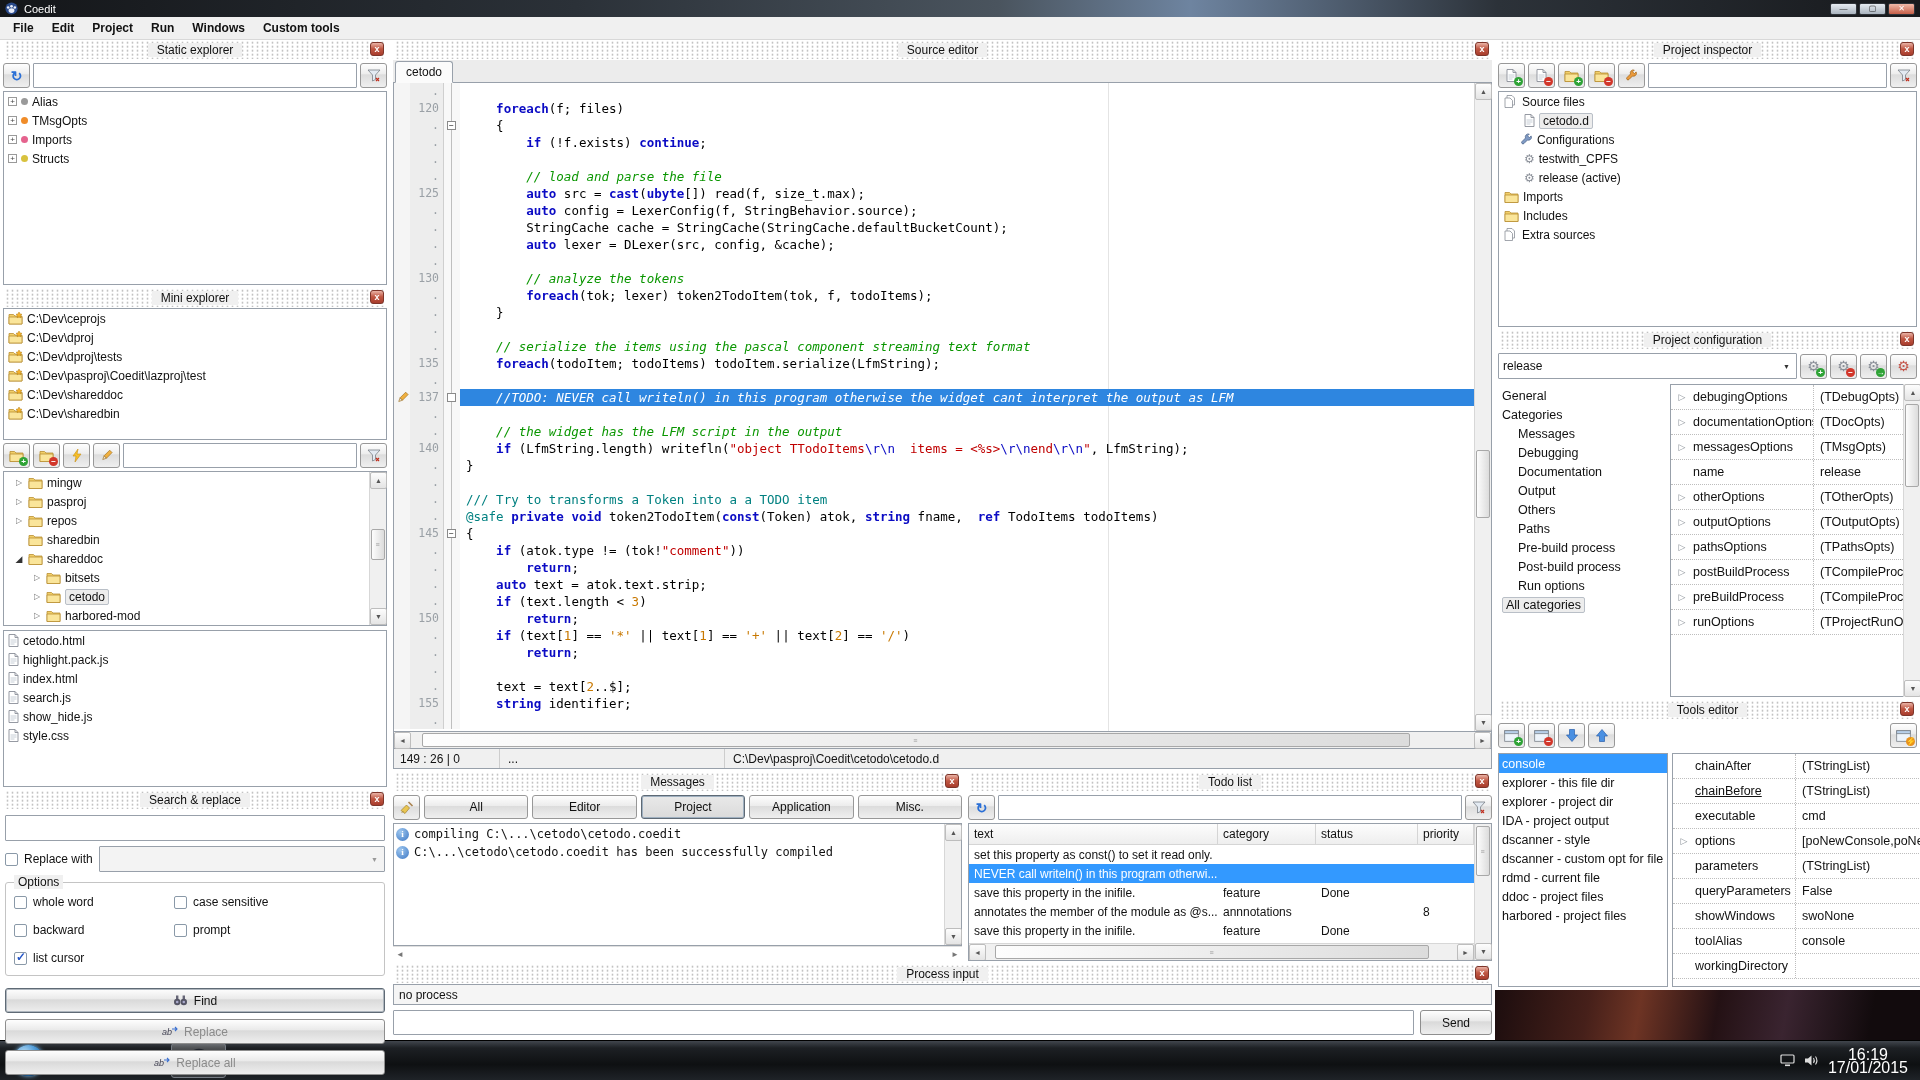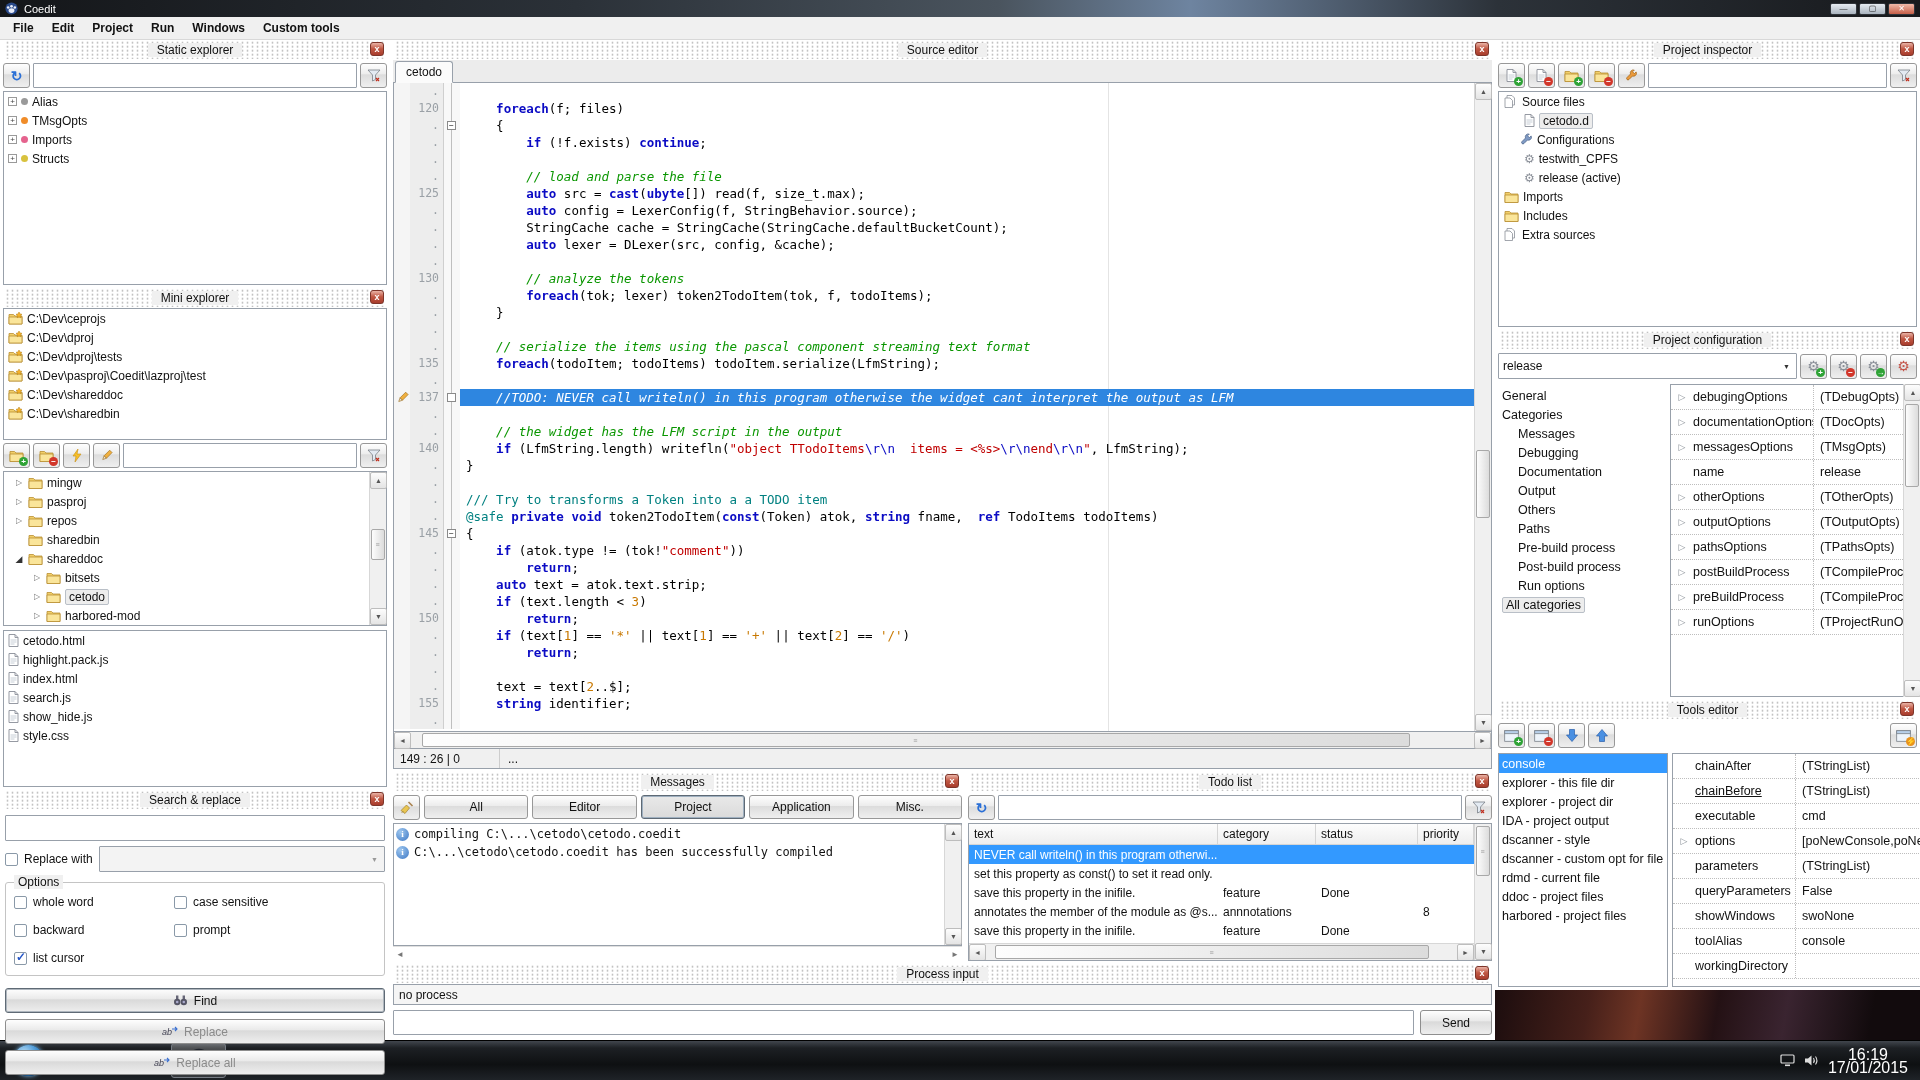--- a/index.html
+++ b/index.html
@@ -657,20 +657,21 @@
         <div class="hscroll" style="border:1px solid #98a0aa;border-top:none">
           <span class="sbtn">◄</span>
           <span class="sbtrack">
               <span class="sbthumb" style="left:1%;width:93%">≡</span>
             </span>
           <span class="sbtn">►</span>
         </div>
         <div class="ed-status">
           <span class="c1">149 : 26 | 0</span>
           <span class="c2">...</span>
+          <span class="c3">C:\Dev\pasproj\Coedit\cetodo\cetodo.d</span>
         </div>
       </div>
 
       <div class="center-bottom">
         <div class="panel msg-panel">
           <div class="panel-title">
             <span class="t">Messages</span>
             <span class="panel-close"></span>
           </div>
           <div class="msg-tabs" id="msg-tabs">
@@ -733,28 +734,28 @@
           </div>
           <div class="sunken todo-grid">
             <div class="todo-cols">
               <div class="todo-head" id="todo-head">
                   <span class="hc c-text">text</span>
                   <span class="hc c-cat">category</span>
                   <span class="hc c-status">status</span>
                   <span class="hc c-prio">priority</span>
                 </div>
               <div id="todo-rows" style="flex:1;overflow:hidden">
-                  <div class="todo-row bluesel">
-                    <span class="tc c-text" style="background: rgb(51, 153, 255); max-width: 249px;">NEVER call writeln() in this program otherwi...</span>
+                  <div class="todo-row">
+                    <span class="tc c-text">set this property as const() to set it read only.</span>
                     <span class="tc c-cat"></span>
                     <span class="tc c-status"></span>
                     <span class="tc c-prio"></span>
                   </div>
-                  <div class="todo-row">
-                    <span class="tc c-text">set this property as const() to set it read only.</span>
+                  <div class="todo-row bluesel">
+                    <span class="tc c-text" style="background: rgb(51, 153, 255); max-width: 249px;">NEVER call writeln() in this program otherwi...</span>
                     <span class="tc c-cat"></span>
                     <span class="tc c-status"></span>
                     <span class="tc c-prio"></span>
                   </div>
                   <div class="todo-row">
                     <span class="tc c-text">save this property in the inifile.</span>
                     <span class="tc c-cat">feature</span>
                     <span class="tc c-status">Done</span>
                     <span class="tc c-prio"></span>
                   </div>

